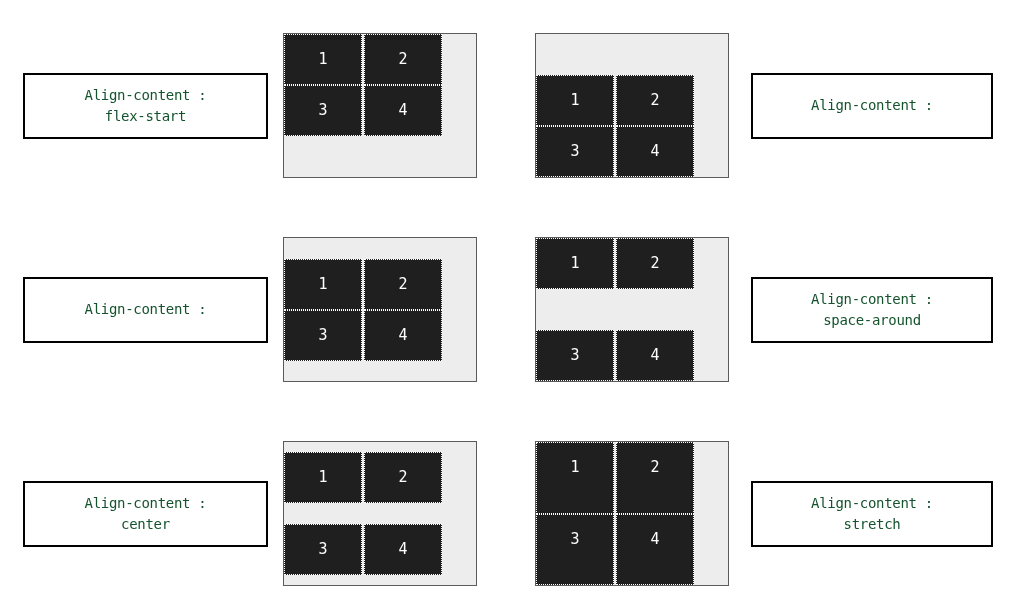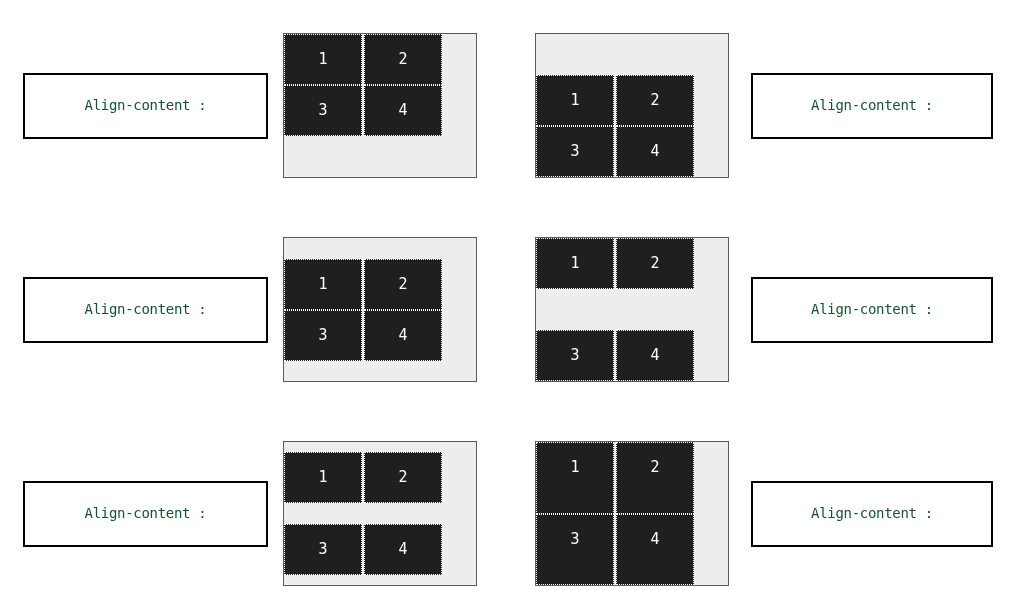--- a/index.html
+++ b/index.html
@@ -86,20 +86,21 @@
   }
 </style>
 </head>
 <body>
 
 <div class="canvas">
 
   <div class="demo-row">
     <div class="label-box label-left">
       <div>Align-content :</div>
+      <div>flex-start</div>
     </div>
     <div class="flexbox" data-align="flex-start">
       <div class="flex-item">1</div>
       <div class="flex-item">2</div>
       <div class="flex-item">3</div>
       <div class="flex-item">4</div>
     </div>
     <div class="flexbox col-right" data-align="flex-end">
       <div class="flex-item">1</div>
       <div class="flex-item">2</div>
@@ -122,37 +123,40 @@
       <div class="flex-item">4</div>
     </div>
     <div class="flexbox col-right" data-align="space-between">
       <div class="flex-item">1</div>
       <div class="flex-item">2</div>
       <div class="flex-item">3</div>
       <div class="flex-item">4</div>
     </div>
     <div class="label-box label-right">
       <div>Align-content :</div>
+      <div>space-around</div>
     </div>
   </div>
 
   <div class="demo-row">
     <div class="label-box label-left">
       <div>Align-content :</div>
+      <div>center</div>
     </div>
     <div class="flexbox" data-align="space-around">
       <div class="flex-item">1</div>
       <div class="flex-item">2</div>
       <div class="flex-item">3</div>
       <div class="flex-item">4</div>
     </div>
     <div class="flexbox col-right" data-align="stretch">
       <div class="flex-item">1</div>
       <div class="flex-item">2</div>
       <div class="flex-item">3</div>
       <div class="flex-item">4</div>
     </div>
     <div class="label-box label-right">
       <div>Align-content :</div>
+      <div>stretch</div>
     </div>
   </div>
 
 </div>
 
 </body></html>

